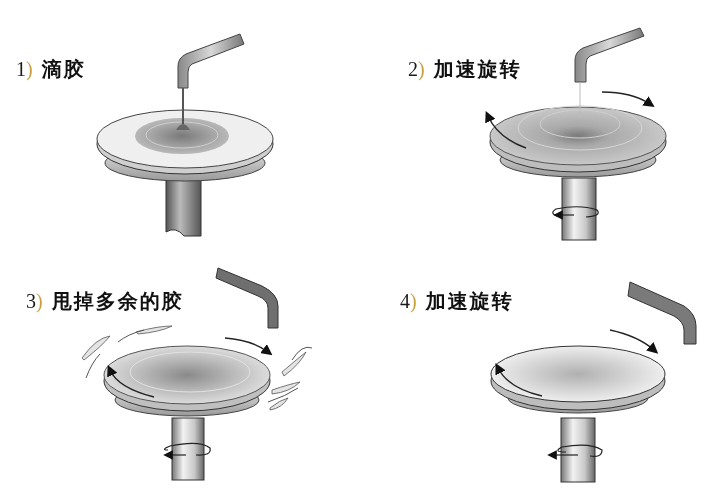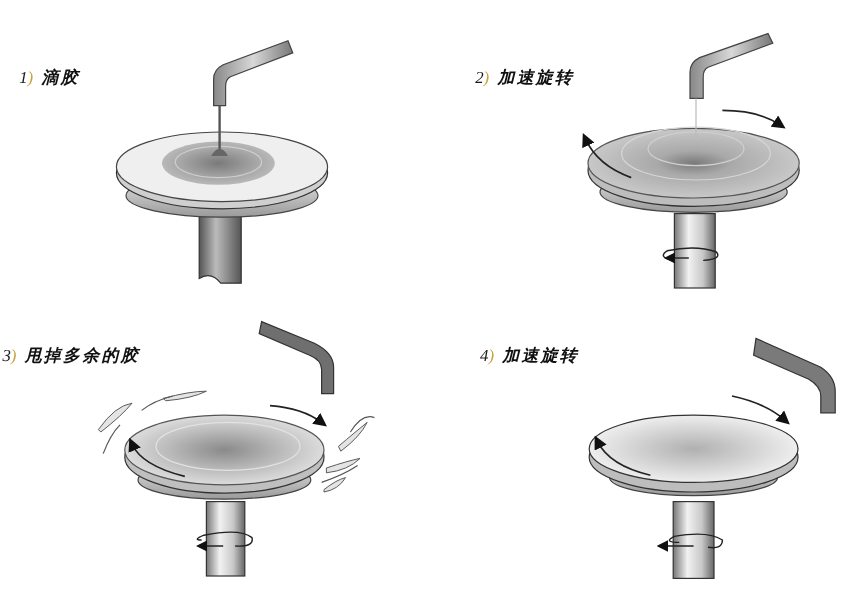--- a/index.html
+++ b/index.html
@@ -1,18 +1,18 @@
 <!DOCTYPE html>
 <html><head>
 <meta charset="utf-8">
 <style>
   html, body { margin: 0; padding: 0; background: #ffffff; }
   body { width: 708px; height: 493px; position: relative; overflow: hidden;
          font-family: "DejaVu Serif", "Liberation Serif", serif; }
-  .label { position: absolute; font-size: 14px; font-weight: bold; color: #111; white-space: nowrap; letter-spacing: 2px; font-style: italic; }
+  .label { position: absolute; font-size: 20px; font-weight: bold; color: #111; white-space: nowrap; letter-spacing: 2px; }
   .label .num { font-family: "Liberation Serif", "DejaVu Serif", serif; font-weight: normal; color: #1a1a1a; letter-spacing: 0; }
   .label .num .paren { color: #c8a040; }
   .label .txt { font-family: "DejaVu Sans", "Liberation Sans", sans-serif; font-weight: bold; }
   svg { position: absolute; left: 0; top: 0; overflow: visible; }
 </style>
 </head>
 <body>
 
 <svg width="708" height="493">
   <defs>
@@ -132,26 +132,26 @@
     <path d="M610,330 Q638,336 654,350" fill="none" stroke="#222" stroke-width="1.4" marker-end="url(#arrow)"></path>
     <path d="M542,396 Q508,388 498,368" fill="none" stroke="#222" stroke-width="1.4" marker-end="url(#arrow)"></path>
   </g>
 </svg>
 
 <div class="label" style="left:16px; top:56px;">
   <span class="num"><span>1</span><span class="paren">)</span></span>
   <span class="txt">滴胶</span>
 </div>
 
-<div class="label" style="left:396px; top:56px;">
+<div class="label" style="left:408px; top:56px;">
   <span class="num"><span>2</span><span class="paren">)</span></span>
   <span class="txt">加速旋转</span>
 </div>
 
-<div class="label" style="left:2px; top:288px;">
+<div class="label" style="left:26px; top:288px;">
   <span class="num"><span>3</span><span class="paren">)</span></span>
   <span class="txt">甩掉多余的胶</span>
 </div>
 
 <div class="label" style="left:400px; top:288px;">
   <span class="num"><span>4</span><span class="paren">)</span></span>
   <span class="txt">加速旋转</span>
 </div>
 
 </body></html>

